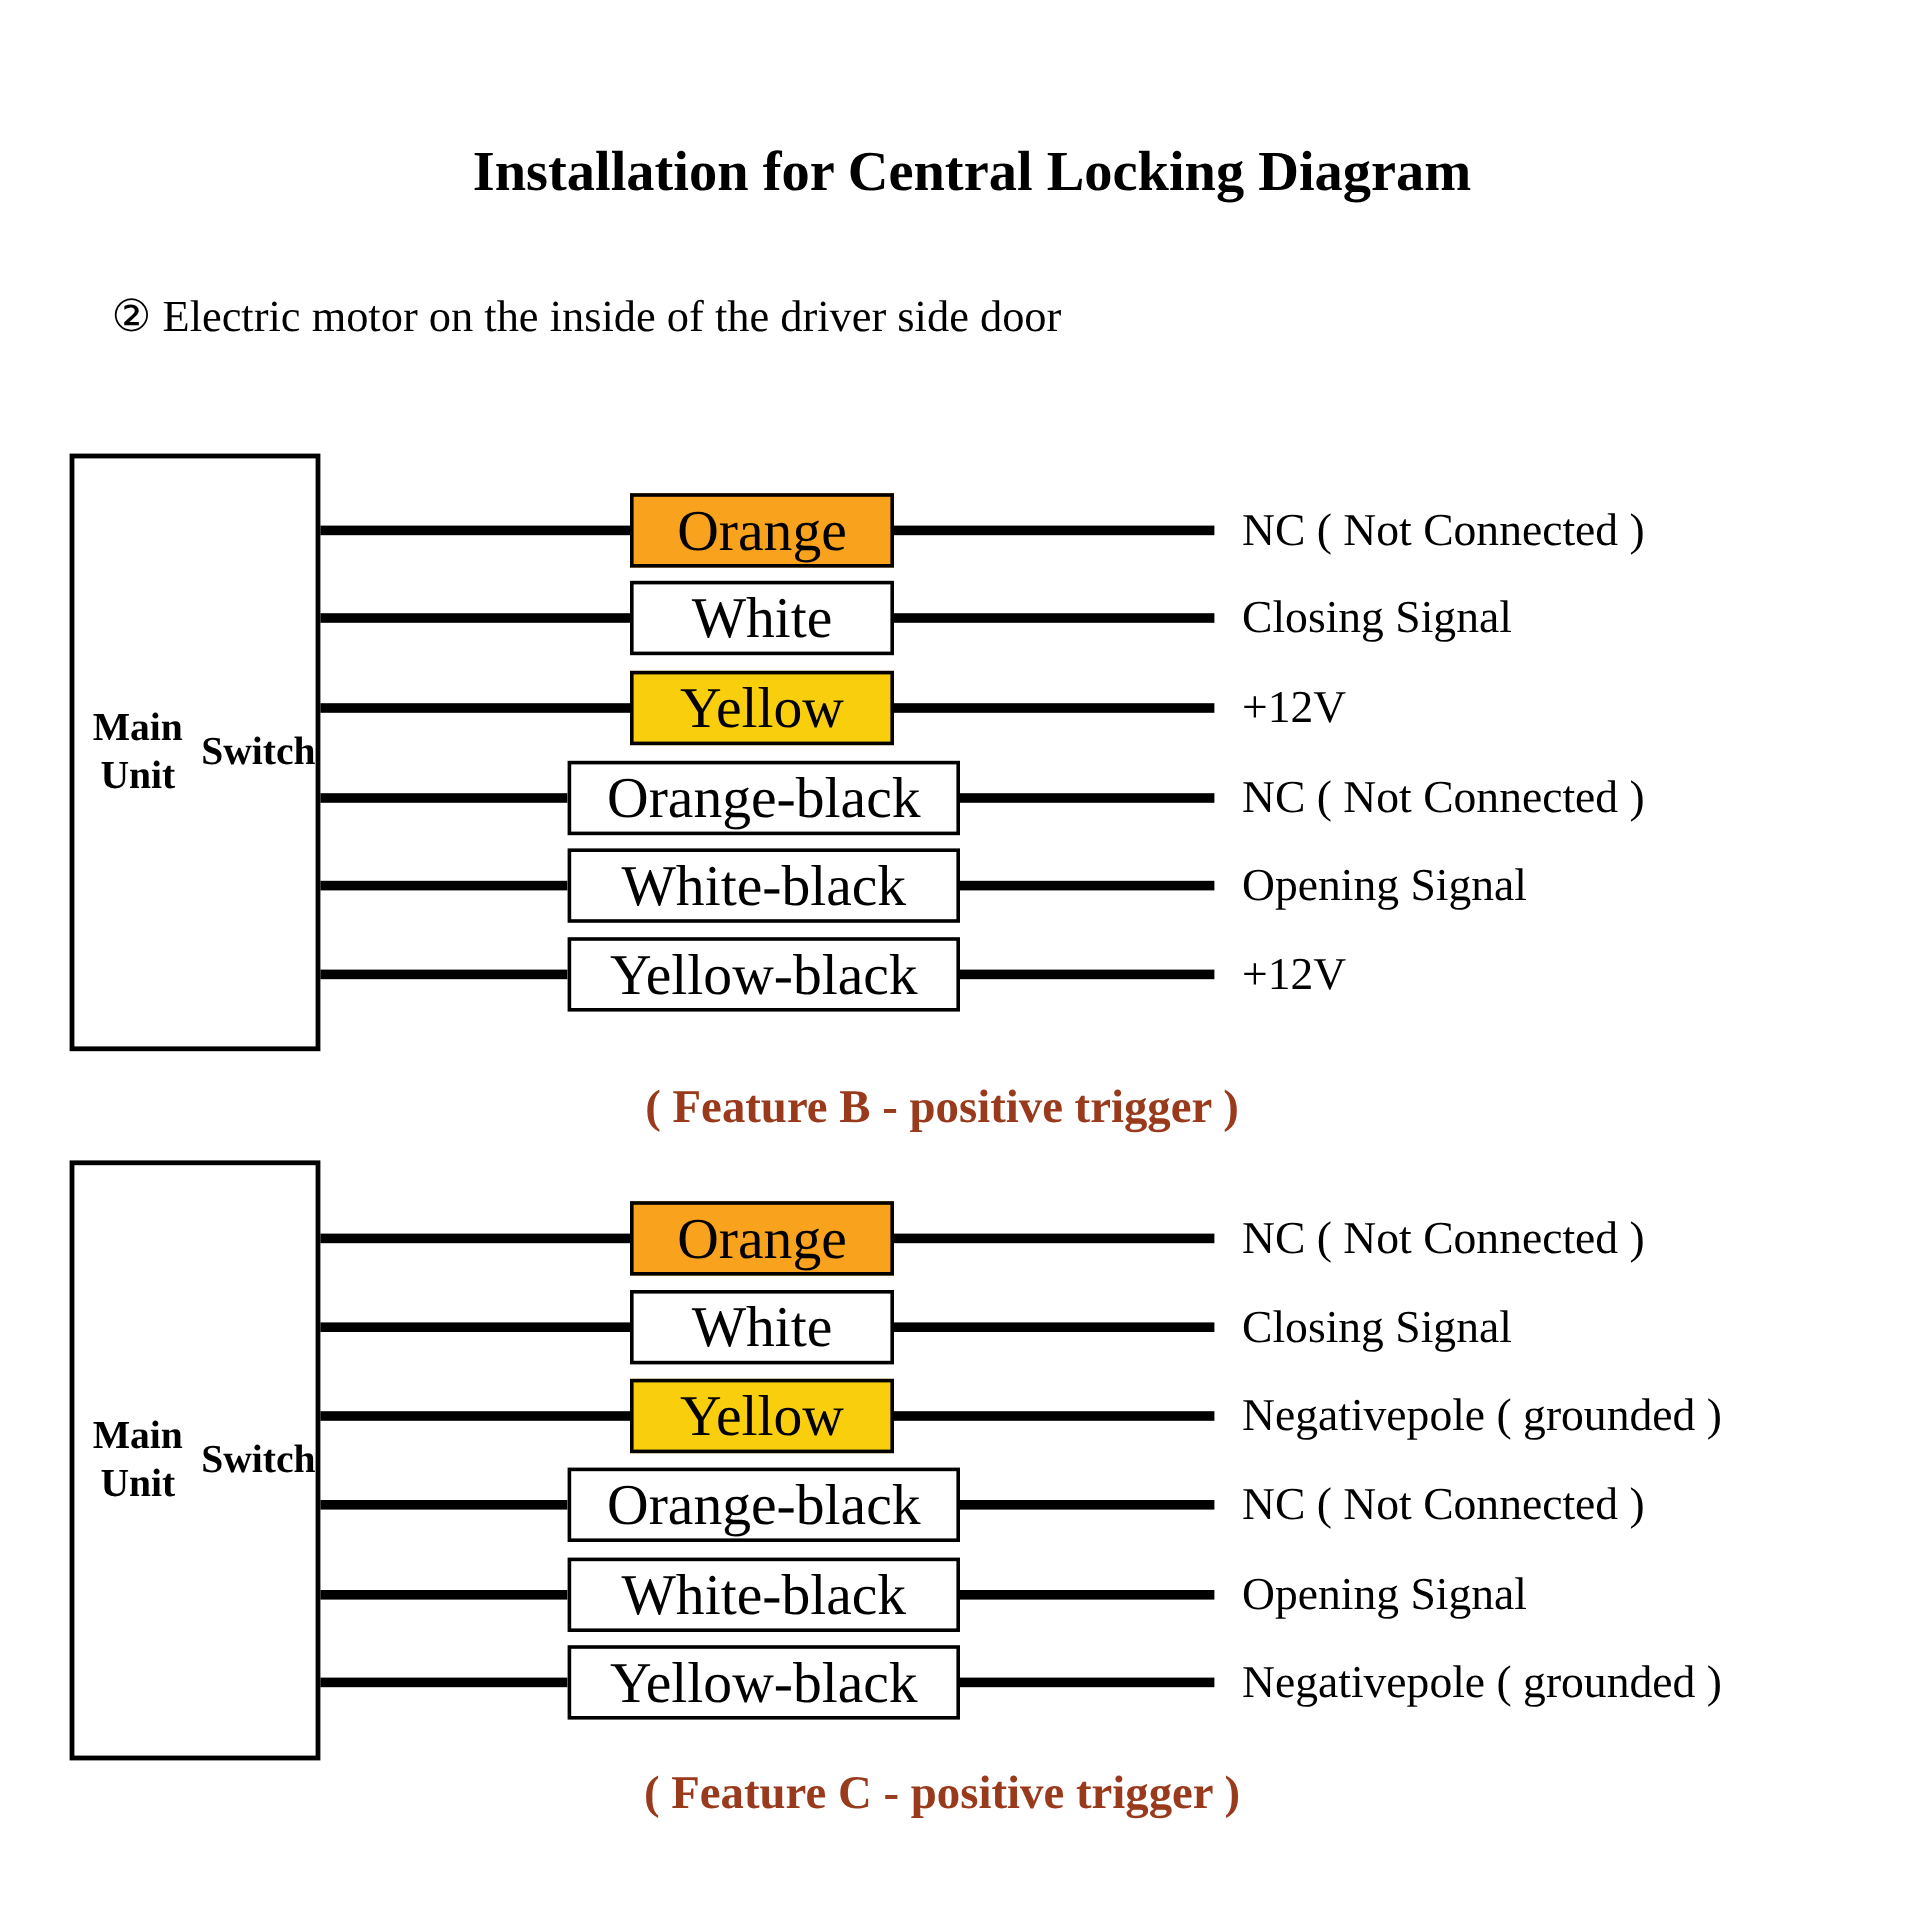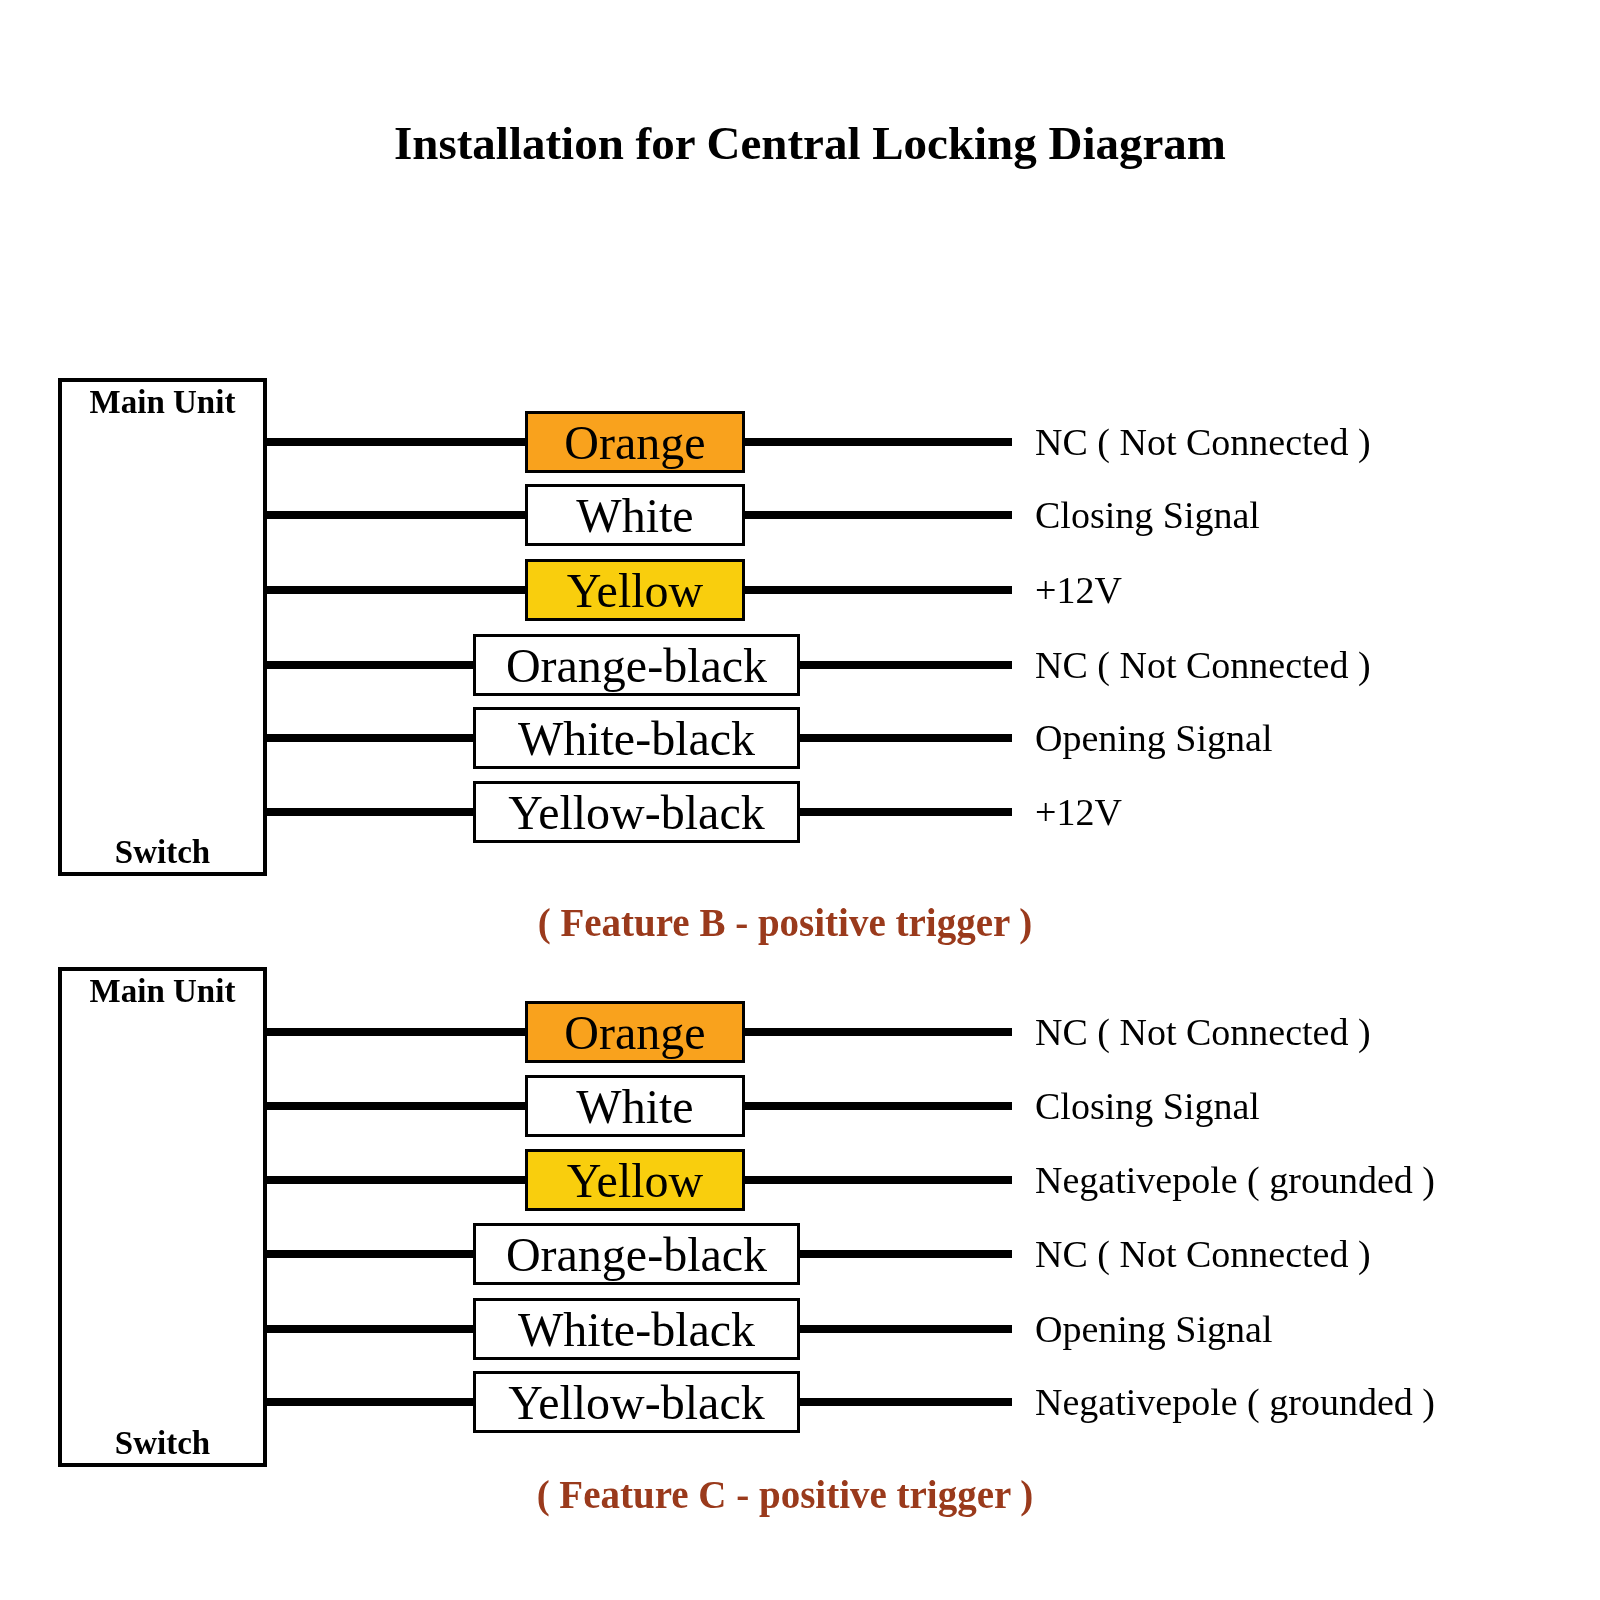--- a/index.html
+++ b/index.html
@@ -9,21 +9,21 @@
   }
   .abs{position:absolute;}
   #title{
     left:0;top:116px;width:1620px;text-align:center;
     font-size:47px;font-weight:bold;letter-spacing:0px;
   }
   .intro-line{left:85px;font-size:37px;line-height:46px;white-space:nowrap;}
   .intro-pad{padding-left:8px;}
   .unit-box{
     left:58px;width:209px;background:#fff;border:4px solid #000;box-sizing:border-box;
-    display:flex;flex-direction:column;align-items:center;justify-content:space-between;
+    display:flex;flex-direction:row;align-items:center;justify-content:center;
   }
   .unit-box span{font-size:33px;font-weight:bold;line-height:40px;text-align:center;}
   .wire{height:8px;background:#000;}
   .wirebox{
     height:62px;border:3px solid #000;box-sizing:border-box;background:#fff;
     display:flex;align-items:center;justify-content:center;white-space:nowrap;
     font-size:48px;
   }
   .narrow{left:525px;width:220px;}
   .wide{left:473px;width:327px;}
@@ -33,20 +33,21 @@
     font-size:39px;font-weight:bold;white-space:nowrap;
   }
 </style>
 </head>
 <body>
 
 <div id="canvas">
 
   <div class="abs" id="title">Installation for Central Locking Diagram</div>
 
+  <div class="abs intro-line intro-pad" style="top:242px;">② Electric motor on the inside of the driver side door</div>
 
   <div>
     <div class="abs unit-box" style="top:378px;height:498px;">
       <span>Main Unit</span>
       <span>Switch</span>
     </div>
 
     <div class="abs wire" style="left:267px;top:438px;width:258px;"></div>
     <div class="abs wirebox narrow" style="top: 411px; background-color: rgb(249, 162, 29);">
         <span>Orange</span>

